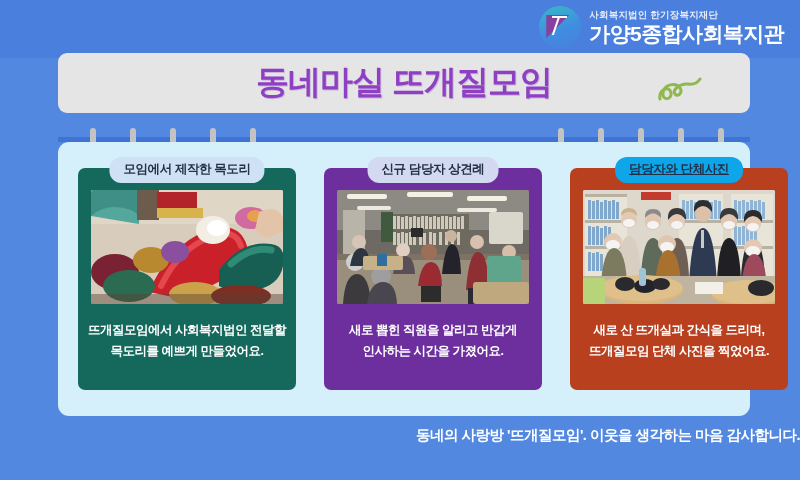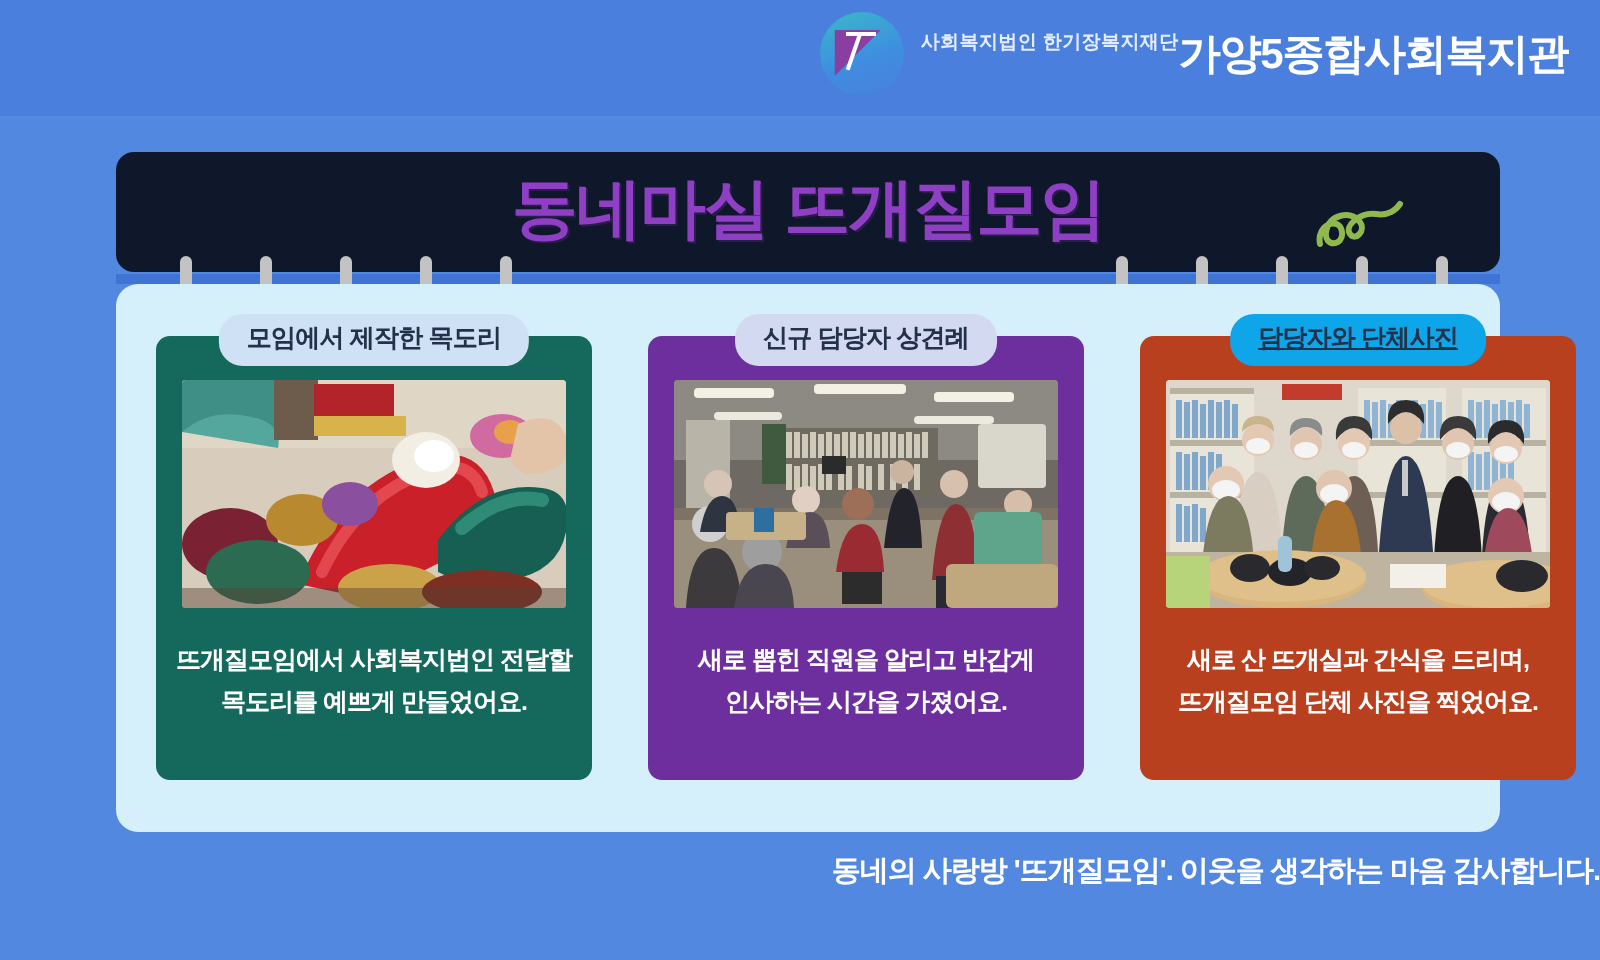--- a/index.html
+++ b/index.html
@@ -33,33 +33,33 @@
     clip-path:polygon(0 0,100% 0,0 100%);
   }
   .logo-mark .stroke{
     position:absolute; left:13px; top:10px; width:15px; height:2px;
     background:#ffffff; transform:rotate(0deg);
   }
   .logo-mark .stroke2{
     position:absolute; left:19px; top:11px; width:2px; height:19px;
     background:#ffffff; transform:rotate(19deg); transform-origin:top center;
   }
-  .logo-text{ display:flex; flex-direction:row; line-height:1; }
+  .logo-text{ display:flex; flex-direction:column; line-height:1; }
   .logo-sub{
     color:#e4ecfb; font-size:9.5px; letter-spacing:.2px;
     margin-bottom:4px; font-weight:600;
   }
   .logo-main{
     color:#ffffff; font-size:21px; font-weight:800; letter-spacing:-.6px;
   }
 
   
   .banner{
-    position:absolute; left:58px; top:76px; width:692px; height:60px;
-    background:#0f172a; border-radius:9px;
+    position:absolute; left:58px; top:53px; width:692px; height:60px;
+    background:#e5e5e5; border-radius:9px;
   }
   .banner-title{
     position:absolute; left:0; right:0; top:50%; transform:translateY(-52%);
     text-align:center; color:#8e3fc4;
     font-size:33px; font-weight:800; letter-spacing:-1px;
     text-shadow:1px 1px 0 rgba(120,50,170,.25);
   }
   .sprout{
     position:absolute; right:48px; top:22px; width:46px; height:30px;
   }

